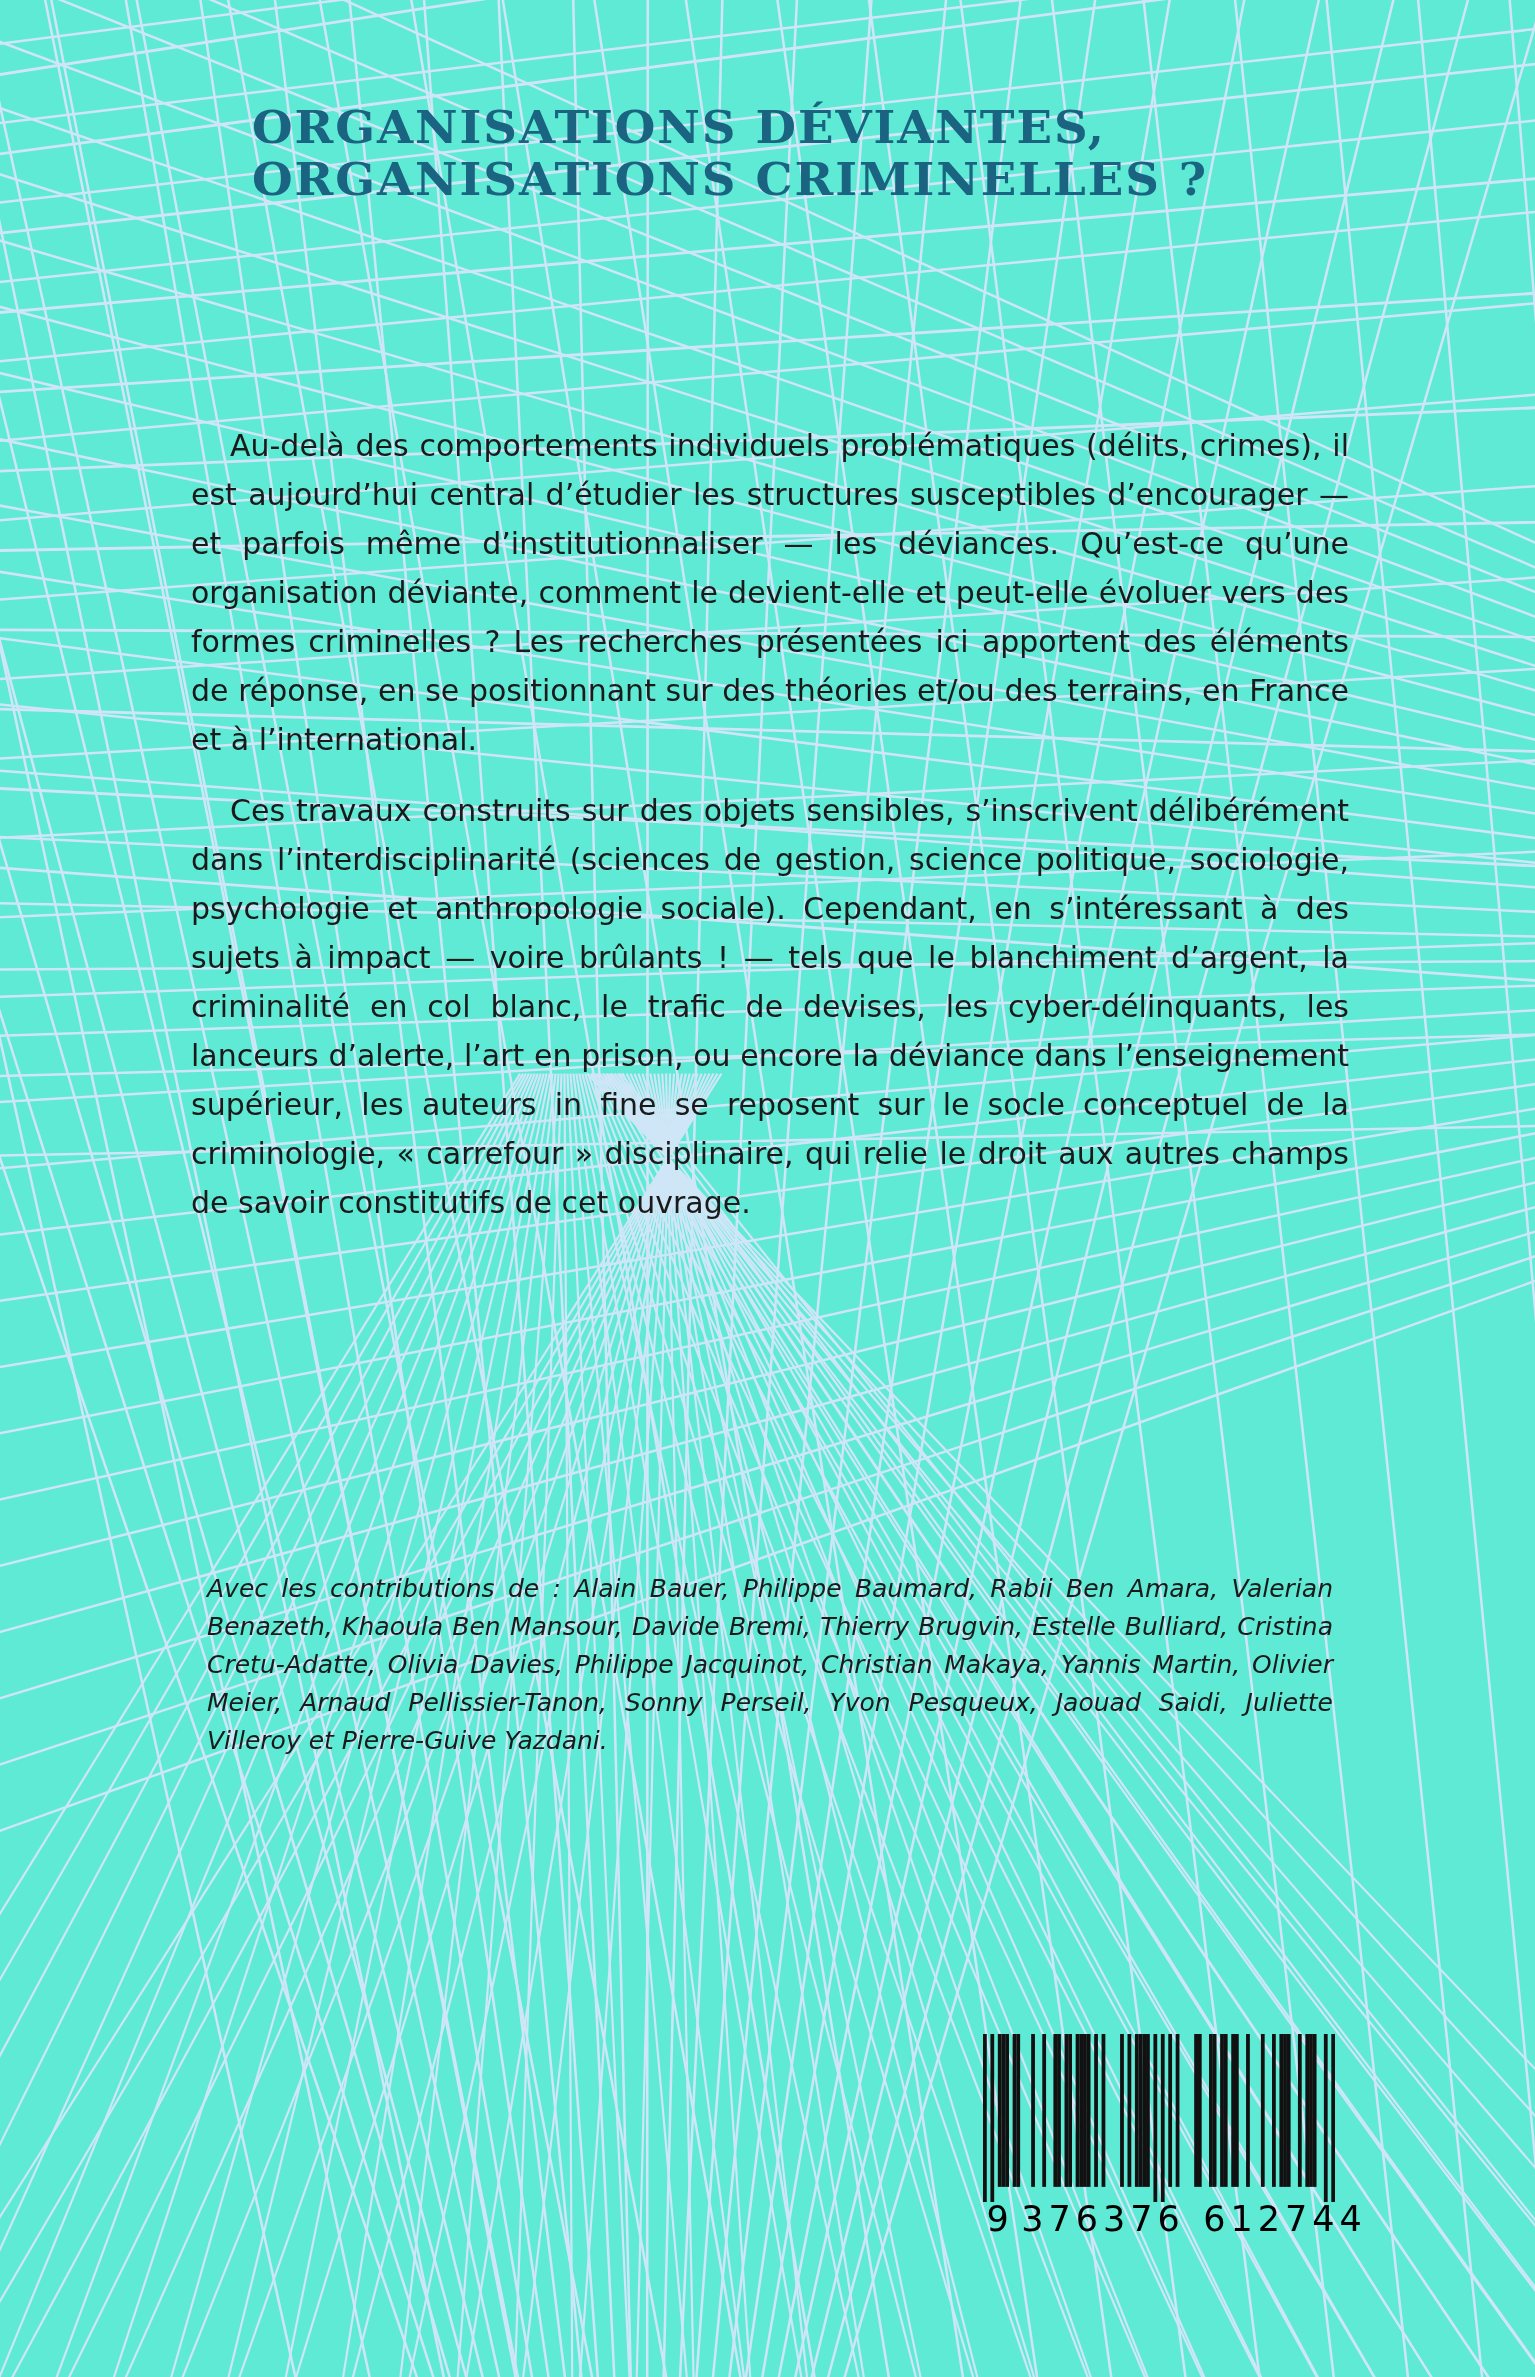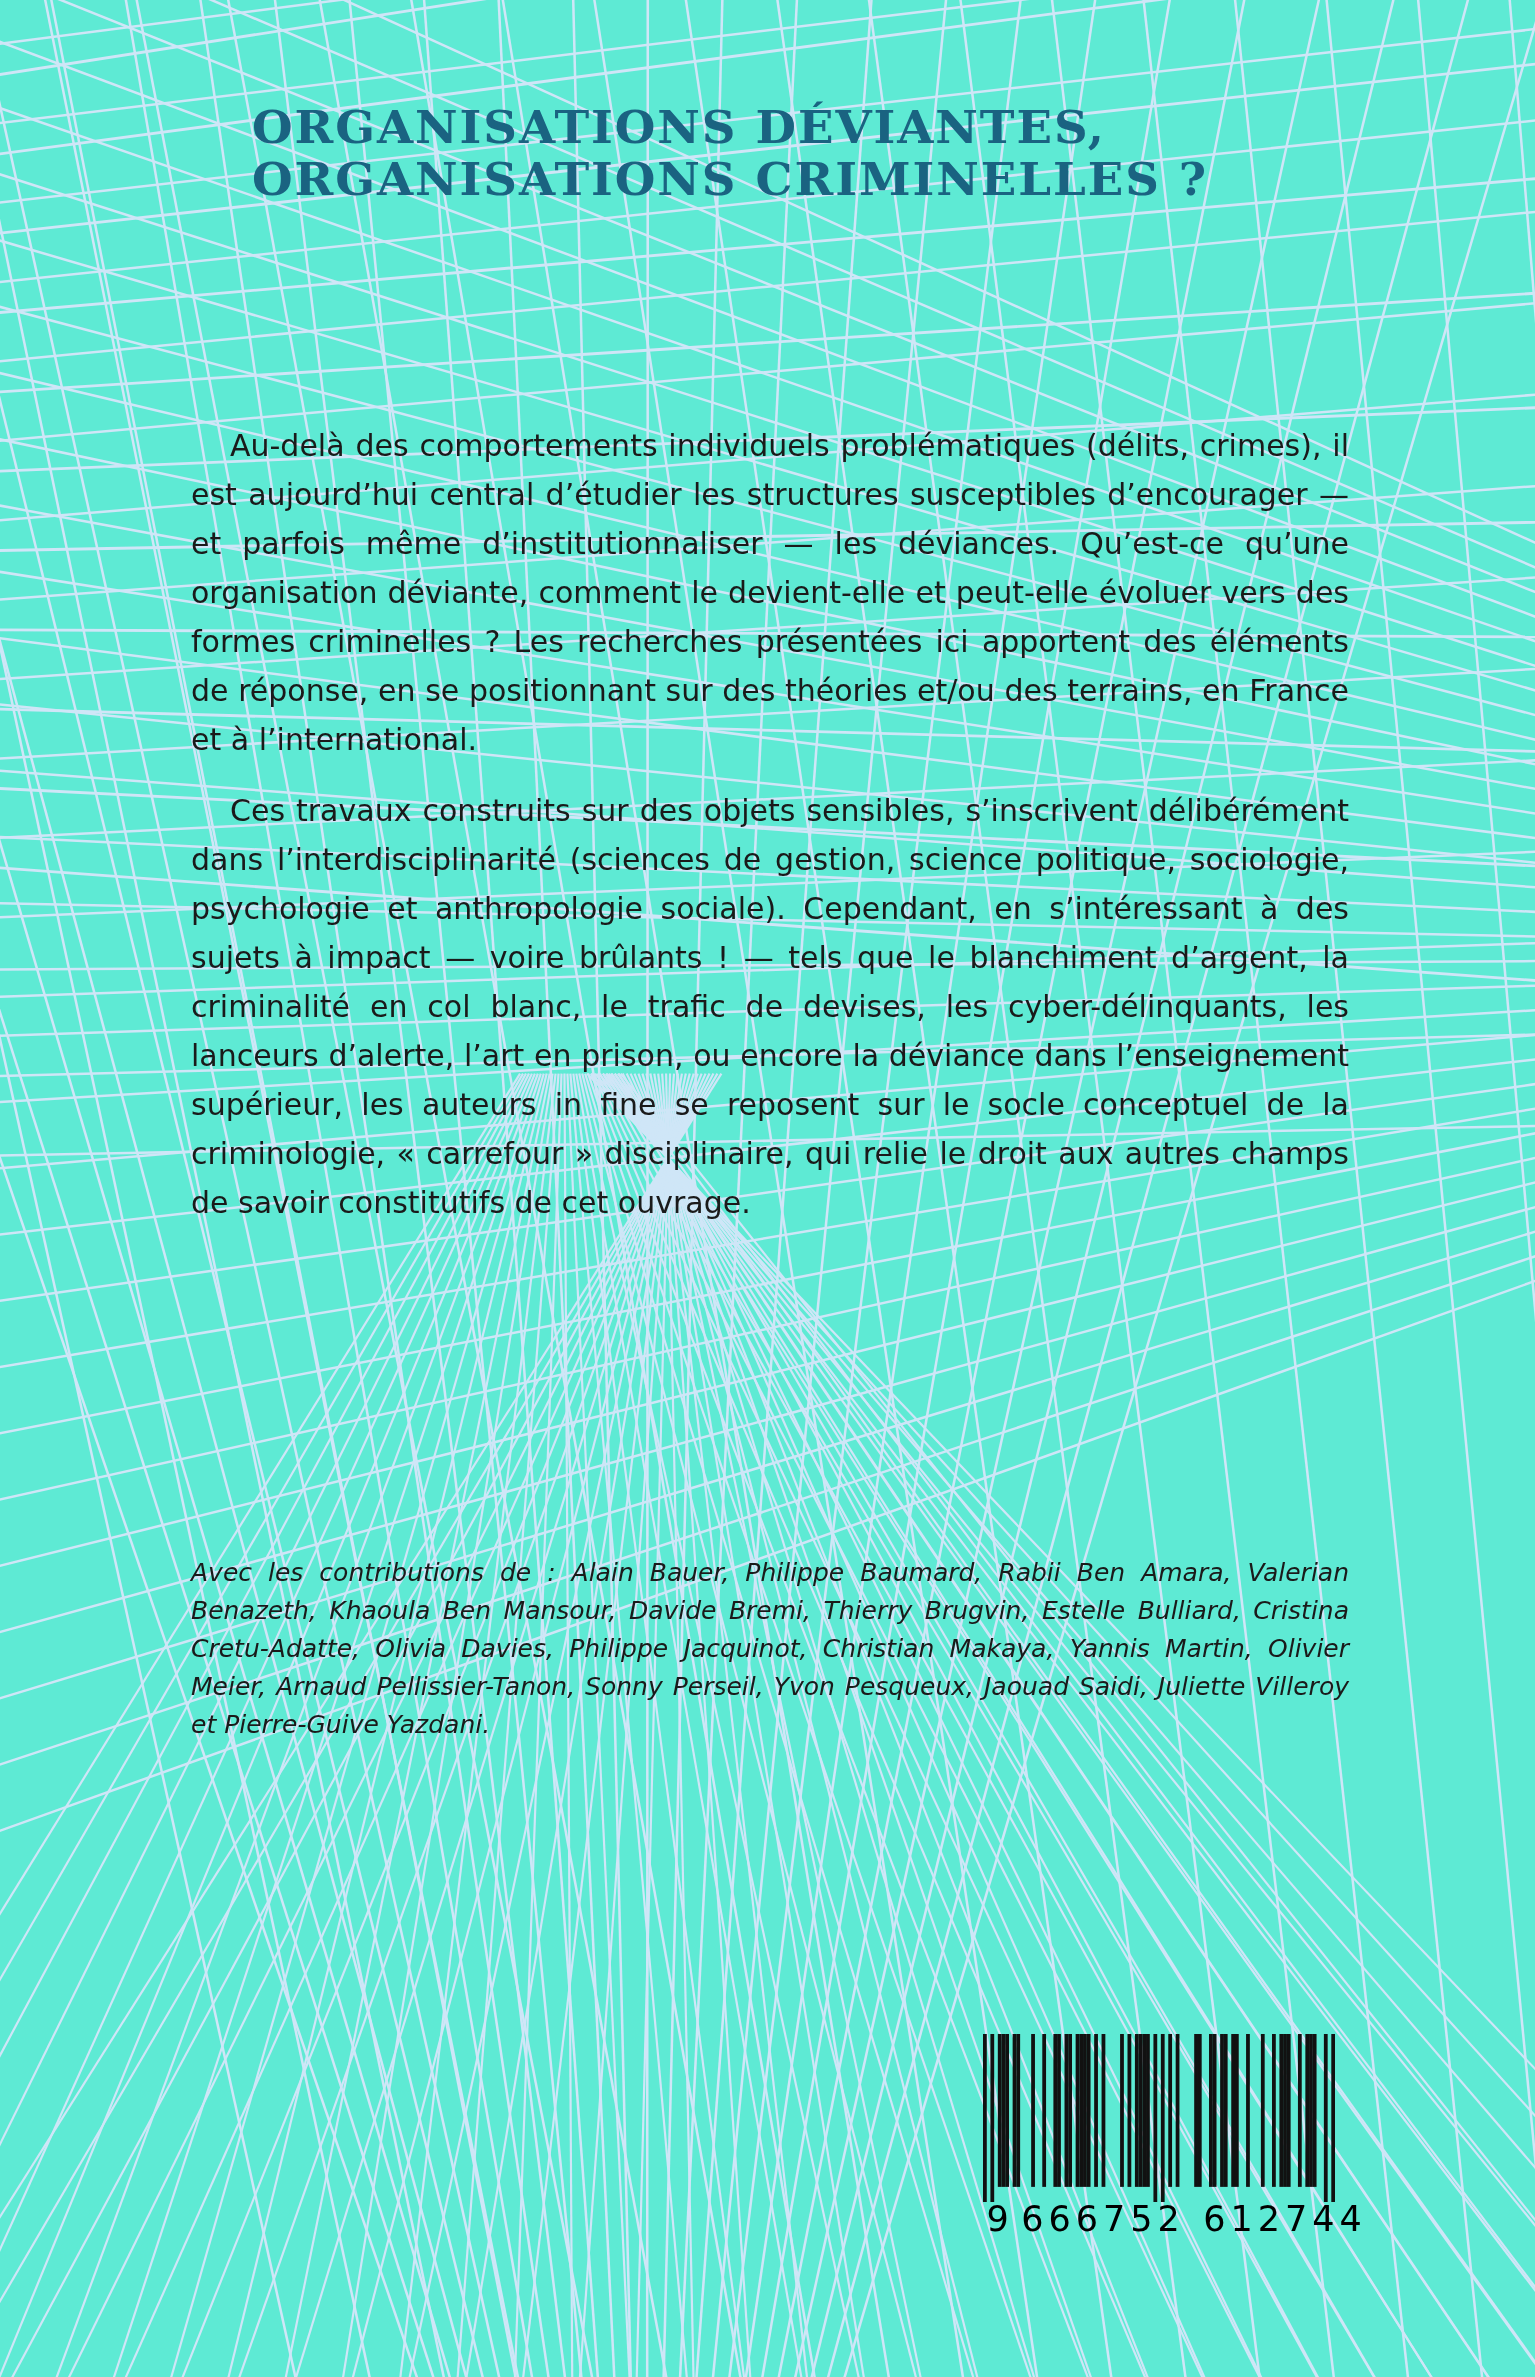--- a/index.html
+++ b/index.html
@@ -78,21 +78,21 @@
     top: 1554px;
     width: 1158px;
   }
   .contrib-text {
     font-family: "DejaVu Sans", "Liberation Sans", sans-serif;
     font-style: italic;
     font-size: 25px;
     line-height: 38px;
     color: #1a1a1a;
     text-align: justify;
-    margin: 0;
+    margin: 16px;
   }
 
   .isbn-block {
     position: absolute;
     left: 191px;
     top: 2121px;
   }
   .isbn-line {
     font-family: "DejaVu Sans", "Liberation Sans", sans-serif;
     font-size: 26px;
@@ -385,20 +385,20 @@
             <rect x="375.789" y="0" width="4.509" height="182" fill="#111111"></rect>
             <rect x="384.632" y="0" width="4.509" height="182" fill="#111111"></rect>
             <rect x="389.053" y="0" width="4.509" height="182" fill="#111111"></rect>
             <rect x="393.474" y="0" width="4.509" height="182" fill="#111111"></rect>
             <rect x="406.737" y="0" width="4.509" height="200" fill="#111111"></rect>
             <rect x="415.579" y="0" width="4.509" height="200" fill="#111111"></rect>
           </g>
       </svg>
       <div class="barcode-digits">
         <span class="bc-g1">9</span>
-        <span class="bc-g2">666752</span>
+        <span class="bc-g2">376376</span>
         <span class="bc-g3">612744</span>
       </div>
     </div>
 
   </div>
 </div>
 
 
 </body></html>

